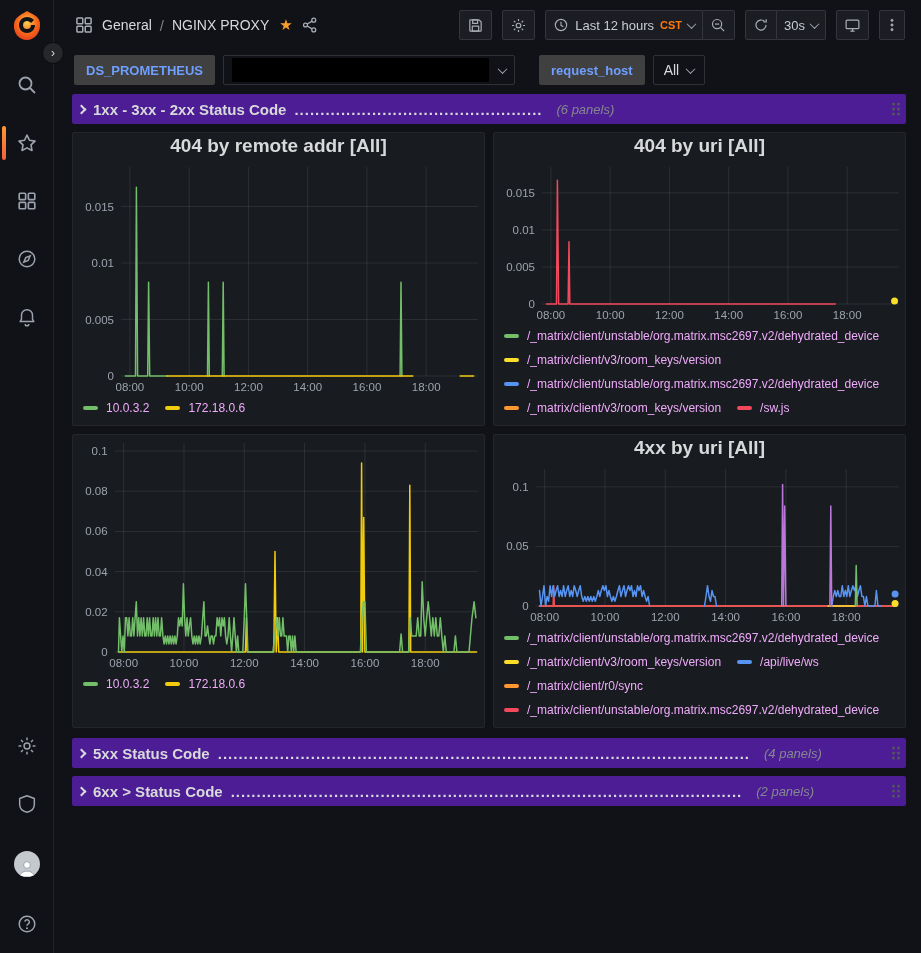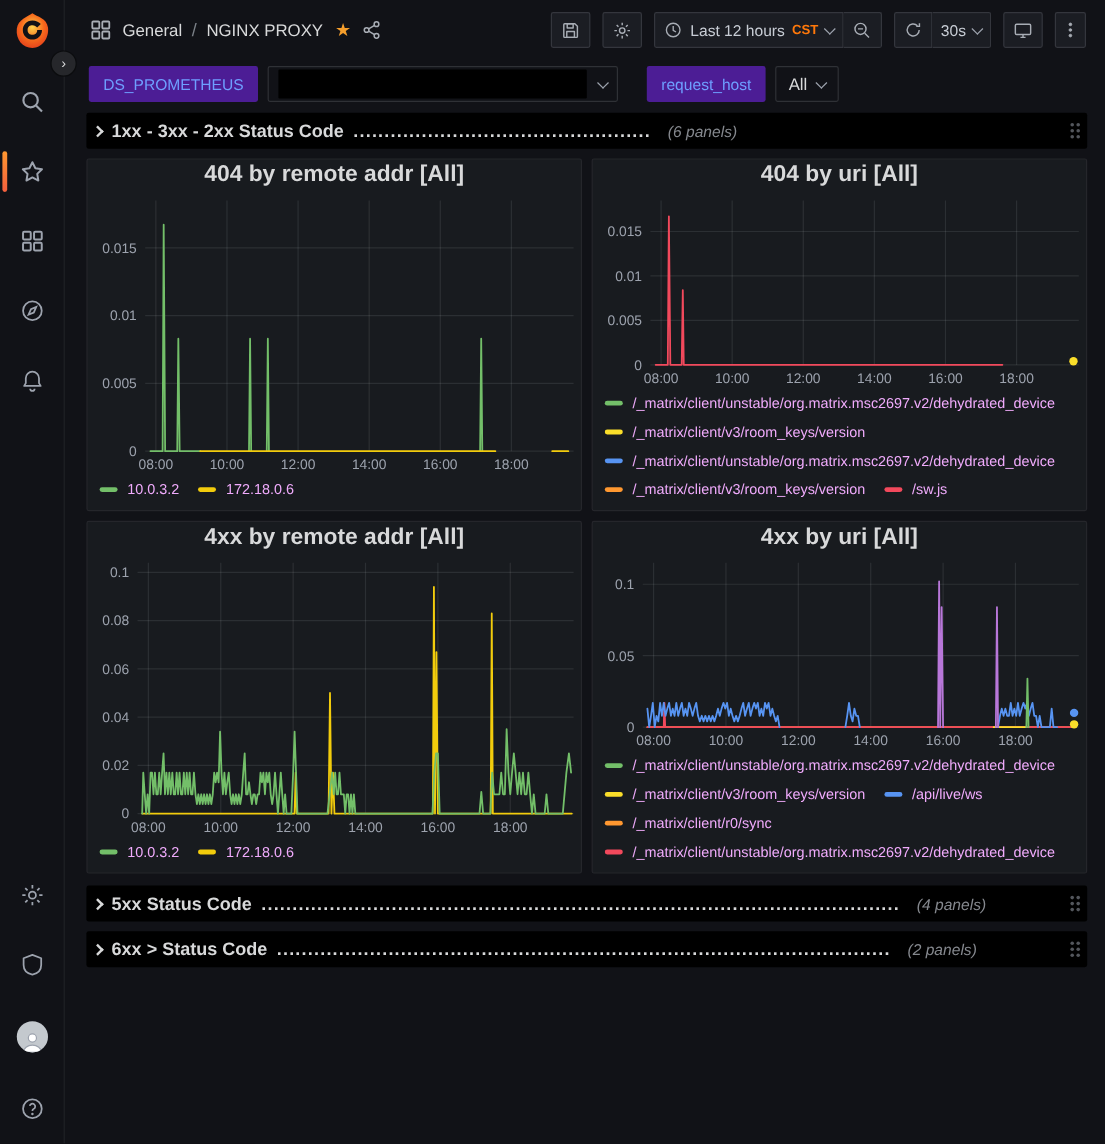--- a/index.html
+++ b/index.html
@@ -38,32 +38,32 @@
     padding:0 7px; cursor:pointer; white-space:nowrap; }
   .btn svg { stroke:#a8adb5; }
   .btn-group { display:flex; }
   .btn-group .btn:not(:first-child) { border-left:none; border-top-left-radius:0; border-bottom-left-radius:0; }
   .btn-group .btn:not(:last-child) { border-top-right-radius:0; border-bottom-right-radius:0; }
   .tz { color:#FF780A; font-size:11px; font-weight:bold; }
   .chev-down { width:7px; height:7px; border-right:1.5px solid #9da3ae; border-bottom:1.5px solid #9da3ae;
     transform:rotate(45deg) translate(-1px,-1px); display:inline-block; }
 
   .submenu { height:40px; display:flex; align-items:center; gap:8px; padding:0 16px 0 20px; }
-  .var-label { height:30px; display:flex; align-items:center; padding:0 12px; background:#4c1d95;
-    border-radius:2px; color:#6E9FFF; font-size:13px; font-weight:normal; cursor:pointer;text-align:right; }
+  .var-label { height:30px; display:flex; align-items:center; padding:0 12px; background:#404040;
+    border-radius:2px; color:#6E9FFF; font-size:13px; font-weight:bold; cursor:pointer;text-align:right; }
   .var-input { height:30px; width:292px; background:#111217; border:1px solid #2f3136; border-radius:2px;
     display:flex; align-items:center; padding:0 8px; cursor:pointer; }
   .redacted { flex:1; height:24px; background:#000; border-radius:1px; margin-right:10px; }
   .var-select { height:30px; background:#111217; border:1px solid #2f3136; border-radius:2px; display:flex;
     align-items:center; gap:8px; padding:0 10px; color:#d8d9da; font-size:14px; cursor:pointer; }
 
   .dash { flex:1; padding:4px 15px 0 18px; overflow:hidden; }
   .row-header { position:relative; height:30px; display:flex; align-items:center; gap:8px; padding:0 8px 0 6px;
     border-radius:2px; cursor:pointer; margin-bottom:8px; overflow:hidden; }
-  .row-header.collapsed { background:#000000; }
+  .row-header.collapsed { background:#4c1d95; }
   .row-title { font-size:15px; font-weight:bold; color:#d8d9da; white-space:nowrap; }
   .row-dots { font-size:15px; font-weight:bold; color:#d8d9da; letter-spacing:1px; white-space:nowrap; overflow:hidden; }
   .row-count { font-size:13px; font-style:italic; color:#85888e; white-space:nowrap; margin-left:6px; }
   .chev { width:7px; height:7px; border-right:2px solid #d8d9da; border-bottom:2px solid #d8d9da; flex:0 0 auto; }
   .chev.right { transform:rotate(-45deg); }
   .chev.down { transform:rotate(45deg) translateY(-2px); }
   .row-handle { position:absolute; right:6px; top:50%; transform:translateY(-50%); display:grid;
     grid-template-columns:3px 3px; gap:2px; cursor:grab; }
   .row-handle i { width:3px; height:3px; background:#53565c; border-radius:50%; }
 
@@ -368,23 +368,20 @@
                 <span class="leg-swatch" style="background: rgb(255, 152, 48);"></span>
                 <span class="leg-label">/_matrix/client/v3/room_keys/version</span>
               </div>
               <div class="leg-item">
                 <span class="leg-swatch" style="background: rgb(242, 73, 92);"></span>
                 <span class="leg-label">/sw.js</span>
               </div>
             </div>
         </div>
         <div class="panel">
-          <div class="panel-header">
-            <span class="panel-title">4xx by remote addr [All]</span>
-          </div>
           <div class="chart tall"><svg width="411" height="238">
                 <line x1="46.64730290456431" y1="8" x2="46.64730290456431" y2="217" stroke="rgba(240,250,255,0.09)"></line>
                 <line x1="106.96265560165975" y1="8" x2="106.96265560165975" y2="217" stroke="rgba(240,250,255,0.09)"></line>
                 <line x1="167.27800829875517" y1="8" x2="167.27800829875517" y2="217" stroke="rgba(240,250,255,0.09)"></line>
                 <line x1="227.5933609958506" y1="8" x2="227.5933609958506" y2="217" stroke="rgba(240,250,255,0.09)"></line>
                 <line x1="287.90871369294604" y1="8" x2="287.90871369294604" y2="217" stroke="rgba(240,250,255,0.09)"></line>
                 <line x1="348.22406639004146" y1="8" x2="348.22406639004146" y2="217" stroke="rgba(240,250,255,0.09)"></line>
                 <line x1="37.6" y1="217" x2="401" y2="217" stroke="rgba(240,250,255,0.09)"></line>
                 <line x1="37.6" y1="176.80769230769232" x2="401" y2="176.80769230769232" stroke="rgba(240,250,255,0.09)"></line>
                 <line x1="37.6" y1="136.6153846153846" x2="401" y2="136.6153846153846" stroke="rgba(240,250,255,0.09)"></line>

